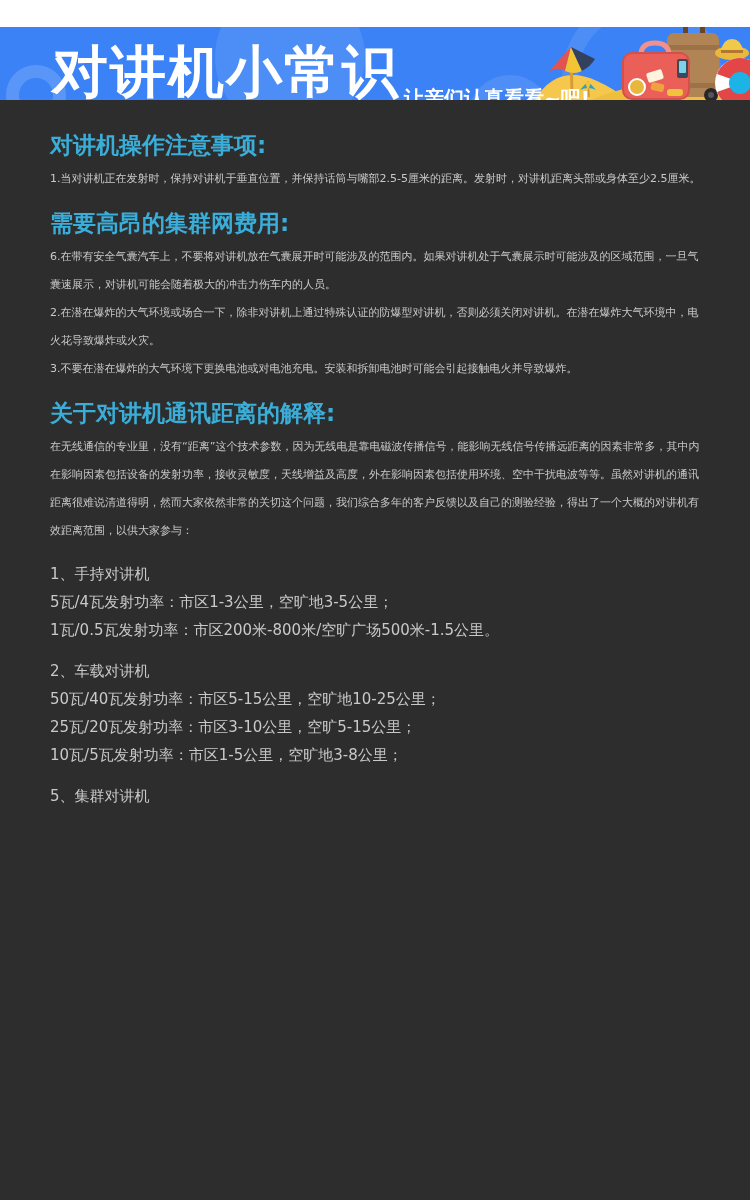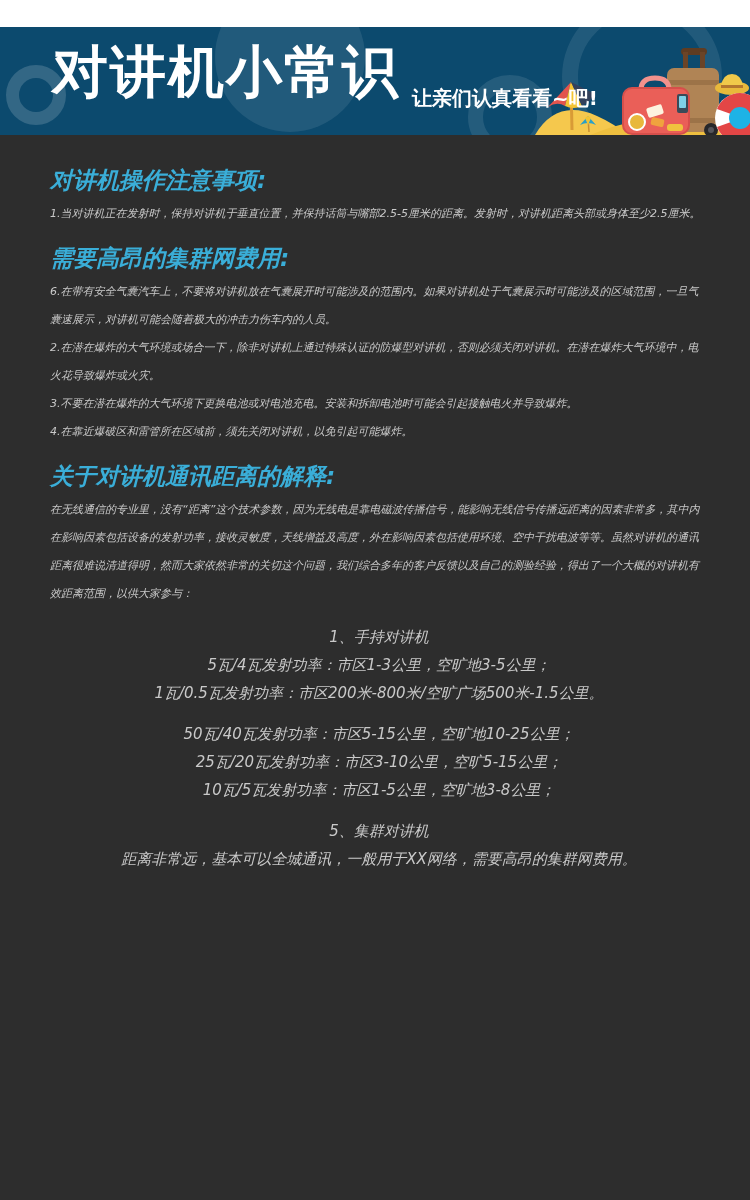--- a/index.html
+++ b/index.html
@@ -19,22 +19,22 @@
   .top-strip {
     width: 750px;
     height: 27px;
     background: #ffffff;
   }
 
   
   .banner {
     position: relative;
     width: 750px;
-    height: 108px;
-    background: #0c4a6e;
+    height: 73px;
+    background: #3b82f6;
     overflow: hidden;
   }
   .ring { position: absolute; border-radius: 50%; }
   .ring-1 { left: 6px;  top: 38px;  width: 60px;  height: 60px;  border: 13px solid rgba(255,255,255,0.16); }
   .ring-2 { left: 215px; top: -45px; width: 150px; height: 150px; background: rgba(255,255,255,0.09); }
   .ring-3 { left: 468px; top: 48px;  width: 84px;  height: 84px;  border: 15px solid rgba(255,255,255,0.10); }
   .ring-4 { right: 28px; top: -30px; width: 160px; height: 160px; border: 16px solid rgba(255,255,255,0.09); }
 
   .banner-title {
     position: absolute;
@@ -50,52 +50,50 @@
   }
   .banner-subtitle {
     position: absolute;
     left: 404px;
     top: 58px;
     color: #ffffff;
     font-size: 20px;
     font-weight: 700;
     white-space: nowrap;
     z-index: 3;
-    margin-left: 8px;
   }
   .beach-scene {
     position: absolute;
     right: 0;
     bottom: 0;
     z-index: 2;
   }
 
   
   .content {
     width: 750px;
     height: 1078px;
     background: #2d2d2d;
     padding: 30px 42px 0 50px;
     color: #c9c9c9;
-    font-style: italic;
   }
   .section { margin-bottom: 15px; }
   .section-heading {
     color: #3aaed8;
     font-size: 23px;
     font-weight: 700;
     line-height: 30px;
     margin-bottom: 5px;
   }
   .para {
     font-size: 11px;
     line-height: 28px;
     color: #c9c9c9;
   }
-  .dlist { margin-top: 13px; text-align: center; }
+  .dlist { margin-top: 13px; }
   .dlist-title, .dlist-line {
     font-size: 15px;
     line-height: 28px;
     color: #c9c9c9;
   }
 </style>
 </head>
 <body>
 
 <div class="page">
@@ -175,40 +173,39 @@
     <div class="section">
       <div class="section-heading">对讲机操作注意事项:</div>
       <div class="para">1.当对讲机正在发射时，保持对讲机于垂直位置，并保持话筒与嘴部2.5-5厘米的距离。发射时，对讲机距离头部或身体至少2.5厘米。</div>
     </div>
 
     <div class="section">
       <div class="section-heading">需要高昂的集群网费用:</div>
       <div class="para">6.在带有安全气囊汽车上，不要将对讲机放在气囊展开时可能涉及的范围内。如果对讲机处于气囊展示时可能涉及的区域范围，一旦气囊速展示，对讲机可能会随着极大的冲击力伤车内的人员。</div>
       <div class="para">2.在潜在爆炸的大气环境或场合一下，除非对讲机上通过特殊认证的防爆型对讲机，否则必须关闭对讲机。在潜在爆炸大气环境中，电火花导致爆炸或火灾。</div>
       <div class="para">3.不要在潜在爆炸的大气环境下更换电池或对电池充电。安装和拆卸电池时可能会引起接触电火并导致爆炸。</div>
-      <div class="para">4.在靠近爆破区和雷管所在区域前，须先关闭对讲机，以免引起可能爆炸。</div>
     </div>
 
 
     <div class="section">
       <div class="section-heading">关于对讲机通讯距离的解释:</div>
       <div class="para">在无线通信的专业里，没有“距离”这个技术参数，因为无线电是靠电磁波传播信号，能影响无线信号传播远距离的因素非常多，其中内在影响因素包括设备的发射功率，接收灵敏度，天线增益及高度，外在影响因素包括使用环境、空中干扰电波等等。虽然对讲机的通讯距离很难说清道得明，然而大家依然非常的关切这个问题，我们综合多年的客户反馈以及自己的测验经验，得出了一个大概的对讲机有效距离范围，以供大家参与：</div>
     </div>
 
     <div class="dlist">
       <div class="dlist-title">1、手持对讲机</div>
       <div class="dlist-line">5瓦/4瓦发射功率：市区1-3公里，空旷地3-5公里；</div>
       <div class="dlist-line">1瓦/0.5瓦发射功率：市区200米-800米/空旷广场500米-1.5公里。</div>
     </div>
 
     <div class="dlist">
+      <div class="dlist-title">2、车载对讲机</div>
       <div class="dlist-line">50瓦/40瓦发射功率：市区5-15公里，空旷地10-25公里；</div>
       <div class="dlist-line">25瓦/20瓦发射功率：市区3-10公里，空旷5-15公里；</div>
       <div class="dlist-line">10瓦/5瓦发射功率：市区1-5公里，空旷地3-8公里；</div>
     </div>
 
     <div class="dlist">
       <div class="dlist-title">5、集群对讲机</div>
-      <div class="dlist-line">距离非常远，基本可以全城通讯，一般用于XX网络，需要高昂的集群网费用。</div>
     </div>
 
   </div>
 </div>
 
 </body></html>

